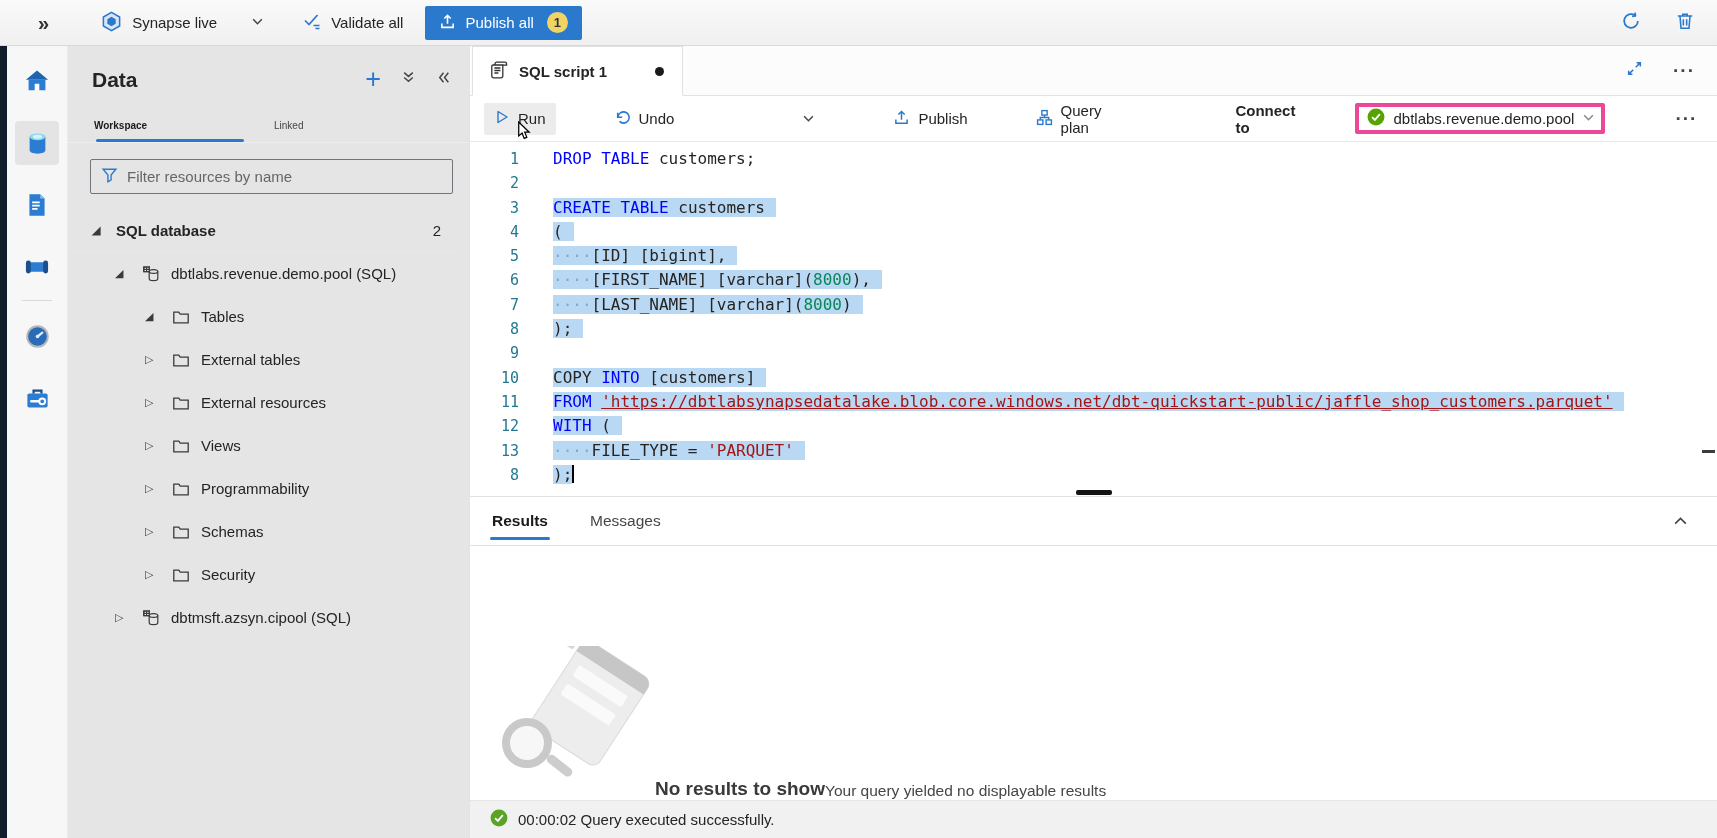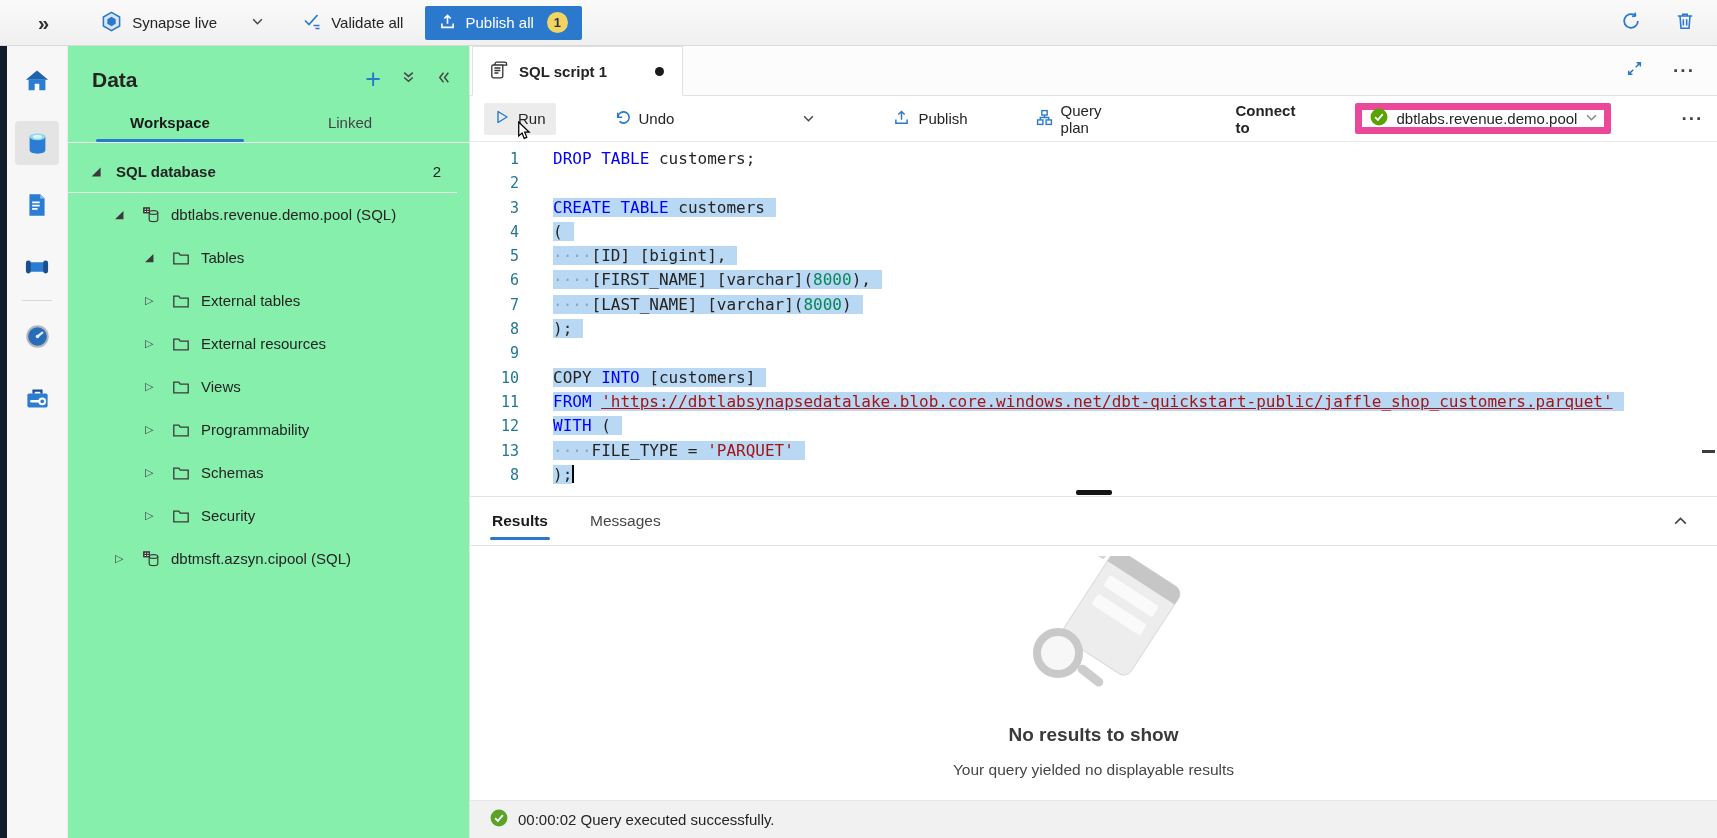--- a/index.html
+++ b/index.html
@@ -22,27 +22,27 @@
   .dark-strip { width:7px; background:#121d2b; flex:none; }
 
   
   .nav-rail { width:61px; flex:none; background:#f7f7f7; border-right:1px solid #ececec; display:flex; flex-direction:column; align-items:center; padding-top:4px; }
   .rail-item { width:48px; height:62px; display:flex; align-items:center; justify-content:center; cursor:pointer; }
   .rail-item.active .rail-ic { background:#e4e4e4; border-radius:4px; }
   .rail-ic { width:44px; height:44px; display:flex; align-items:center; justify-content:center; }
   .rail-div { width:30px; height:1px; background:#d9d9d9; margin:2px 0 4px; }
 
   
-  .data-panel { width:402px; flex:none; background:#86efac; border-right:1px solid #e3e3e3; display:flex; flex-direction:column; }
+  .data-panel { width:402px; flex:none; background:#e5e5e5; border-right:1px solid #e3e3e3; display:flex; flex-direction:column; }
   .dp-header { display:flex; align-items:center; padding:20px 18px 6px 24px; }
   .dp-title { font-size:21px; font-weight:bold; }
   .dp-header-icons { margin-left:auto; display:flex; align-items:center; gap:20px; }
   .plus { font-size:27px; font-weight:300; color:#2b79cc; line-height:1; cursor:pointer; }
   .dp-tabs { display:flex; align-items:flex-end; height:42px; border-bottom:1px solid #ededed; margin-top:2px; }
-  .dp-tab { width:152px; text-align:center; font-size:15px; color:#444; padding-bottom:11px; position:relative; cursor:pointer; }
+  .dp-tab { width:152px; text-align:left; font-size:10px; color:#444; padding-bottom:11px; position:relative; cursor:pointer; }
   .dp-tab:first-child { margin-left:26px; }
   .dp-tab + .dp-tab { margin-left:28px; }
   .dp-tab.active { color:#1b1a19; font-weight:bold; }
   .dp-tab.active::after { content:""; position:absolute; left:2px; right:2px; bottom:0; height:3px; background:#2b79cc; border-radius:2px; }
   .filter-box { margin:16px 16px 8px 22px; height:35px; border:1px solid #70757b; border-radius:2px; display:flex; align-items:center; padding:0 10px; gap:9px; }
   .filter-box input { border:none; outline:none; flex:1; font-size:15px; font-family:inherit; color:#333; background:transparent; }
   .filter-box input::placeholder { color:#666; }
   .tree { margin-top:8px; font-size:15px; }
   .tree-row { height:43px; display:flex; align-items:center; cursor:pointer; }
   .twisty { font-size:11px; color:#3b3a39; width:14px; flex:none; }
@@ -55,21 +55,21 @@
   .tabstrip { height:50px; flex:none; display:flex; align-items:stretch; background:#fcfcfc; border-bottom:1px solid #e1e1e1; }
   .doc-tab { display:flex; align-items:center; gap:10px; background:#fff; border:1px solid #e1e1e1; border-bottom:1px solid #fff; margin-bottom:-1px; margin-left:2px; padding:0 18px 0 16px; font-size:15px; font-weight:bold; cursor:pointer; }
   .dirty-dot { width:9px; height:9px; border-radius:50%; background:#1b1a19; margin-left:38px; }
   .tabstrip-right { margin-left:auto; display:flex; align-items:center; gap:30px; margin-right:22px; }
 
   .toolbar { height:46px; flex:none; display:flex; align-items:center; padding-left:14px; border-bottom:1px solid #e8e8e8; position:relative; font-size:15px;gap:48px; }
   .tbtn { display:flex; align-items:center; gap:8px; height:32px; padding:0 10px; border-radius:2px; cursor:pointer; color:#252423; }
   .tbtn.hovered { background:#ececec; }
   .tsep { width:1px; height:20px; background:#c8c6c4; margin:0 6px; }
   .connect-label { font-weight:bold; margin:0 12px 0 16px; }
-  .pool-dd { width:262px; height:31px; border:7px solid #ec4899; border-radius:2px; background:#fff; display:flex; align-items:center; gap:8px; padding:0 6px 0 8px; cursor:pointer;justify-content:center; }
+  .pool-dd { width:262px; height:31px; border:4px solid #ec4899; border-radius:2px; background:#fff; display:flex; align-items:center; gap:8px; padding:0 6px 0 8px; cursor:pointer;justify-content:center; }
   .pool-dd .pool-name { flex:1; font-size:15px; white-space:nowrap; overflow:hidden; }
   .ellipsis { color:#444; font-size:19px; font-weight:bold; letter-spacing:1px; cursor:pointer; line-height:1; }
   .toolbar-right { margin-left:auto; display:flex; align-items:center; gap:30px; margin-right:20px; }
   .cursor-glyph { position:absolute; left:47px; top:25px; z-index:5; pointer-events:none; }
 
   
   .code-area { height:347px; flex:none; position:relative; padding-top:5px; font-family:"DejaVu Sans Mono", monospace; font-size:16px; overflow:hidden; }
   .code-line { display:flex; height:24.3px; line-height:24.3px; white-space:pre; }
   .ln { width:83px; flex:none; text-align:right; padding-right:34px; color:#237893; font-size:15px; }
   .sel { background:#b9d8f3; }
@@ -86,21 +86,21 @@
   .sash { height:7px; flex:none; position:relative; background:#fff; }
   .sash-handle { position:absolute; left:50%; transform:translateX(-50%); top:1px; width:36px; height:5px; background:#141414; border-radius:2px; cursor:row-resize; }
 
   
   .results { flex:1; min-height:0; display:flex; flex-direction:column; border-top:1px solid #e2e2e2; }
   .res-tabs { height:49px; flex:none; display:flex; align-items:center; padding-left:14px; border-bottom:1px solid #e3e3e3; font-size:15.5px; }
   .res-tab { padding:0 8px; margin-right:26px; height:100%; display:flex; align-items:center; position:relative; color:#484644; cursor:pointer; }
   .res-tab.active { color:#1b1a19; font-weight:bold; }
   .res-tab.active::after { content:""; position:absolute; left:6px; right:6px; bottom:5px; height:3px; background:#2b79cc; border-radius:2px; }
   .res-collapse { margin-left:auto; margin-right:28px; cursor:pointer; display:flex; }
-  .res-body { flex:1; display:flex; flex-direction:column; align-items:center; padding-top:10px; overflow:hidden; }
+  .res-body { flex:1; display:flex; align-items:flex-end; padding-top:10px; overflow:hidden; }
   .empty-title { font-size:19px; font-weight:bold; color:#3b3a39; margin-top:14px; }
   .empty-sub { font-size:15.5px; color:#484644; margin-top:15px; }
   .statusbar { height:38px; flex:none; background:#f1f1f1; display:flex; align-items:center; gap:10px; padding-left:20px; font-size:15px; color:#252423; border-top:1px solid #e6e6e6; }
 </style>
 </head>
 <body>
 
 <div class="app">
 
   <div class="topbar">
@@ -232,20 +232,28 @@
           <span>
             <svg width="15" height="15" viewBox="0 0 14 14" fill="none" stroke="#484644" stroke-width="1.4">
                 <path d="M7 2.5L3.5 7 7 11.5M11.5 2.5 8 7l3.5 4.5"></path>
               </svg>
           </span>
         </span>
       </div>
       <div class="dp-tabs">
         <div class="dp-tab active">Workspace</div>
         <div class="dp-tab">Linked</div>
+      </div>
+      <div class="filter-box">
+        <span>
+          <svg width="17" height="17" viewBox="0 0 16 16" fill="none" stroke="#2b79cc" stroke-width="1.3">
+              <path d="M2 3h12L9.5 8.5V13l-3 1.8V8.5z"></path>
+            </svg>
+        </span>
+        <input type="text" placeholder="Filter resources by name" style="">
       </div>
       <div class="tree">
         <div class="tree-row root-row">
           <span class="twisty">◢</span>
           <span style="margin-left:10px">SQL database</span>
           <span class="count">2</span>
         </div>
         <div id="tree-items">
             <div class="tree-row" style="padding-left: 47px;">
               <span class="twisty">◢</span>

